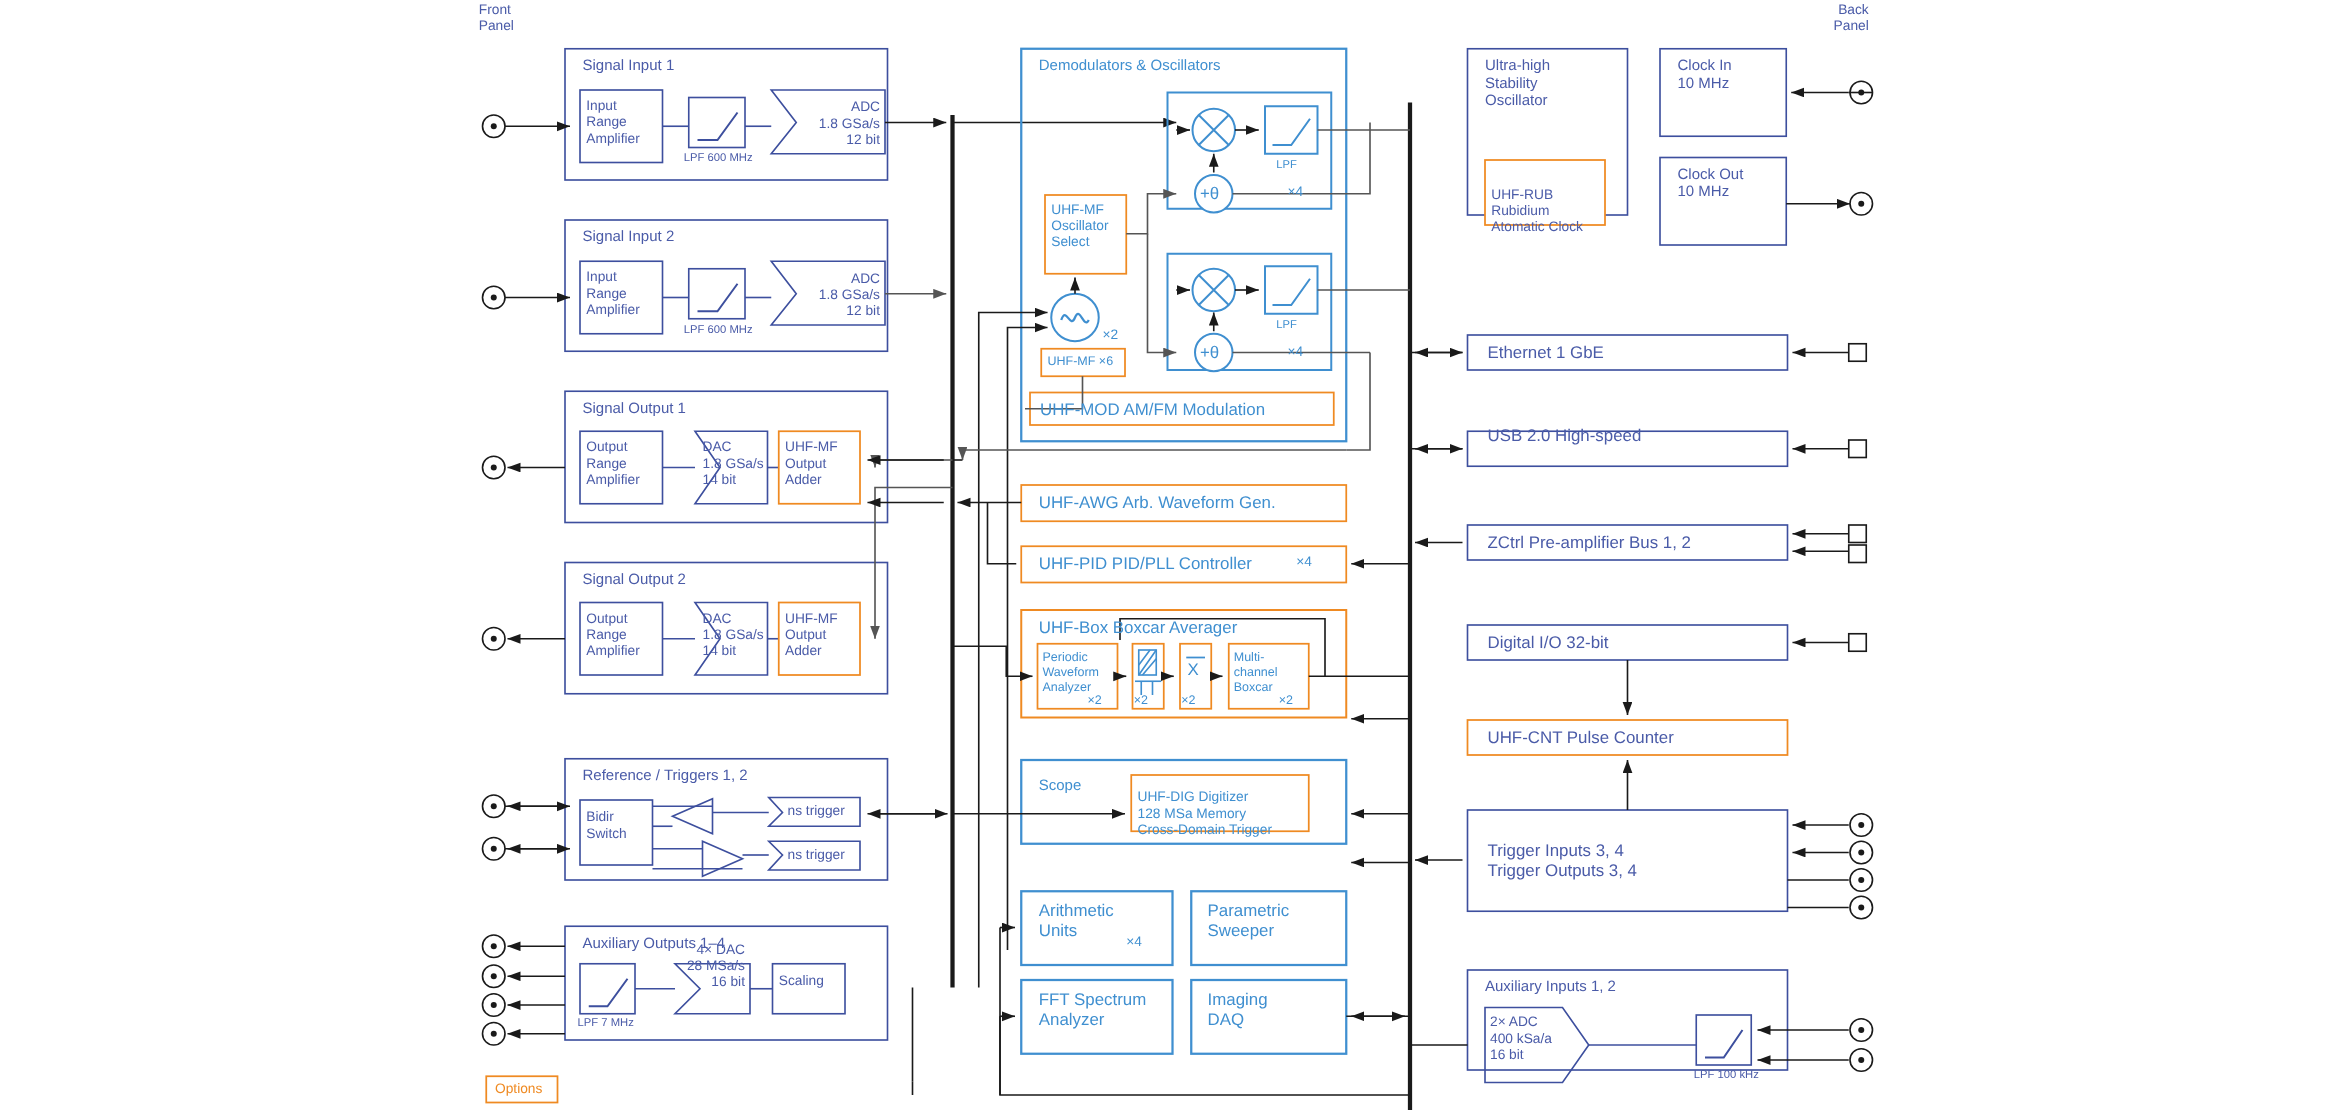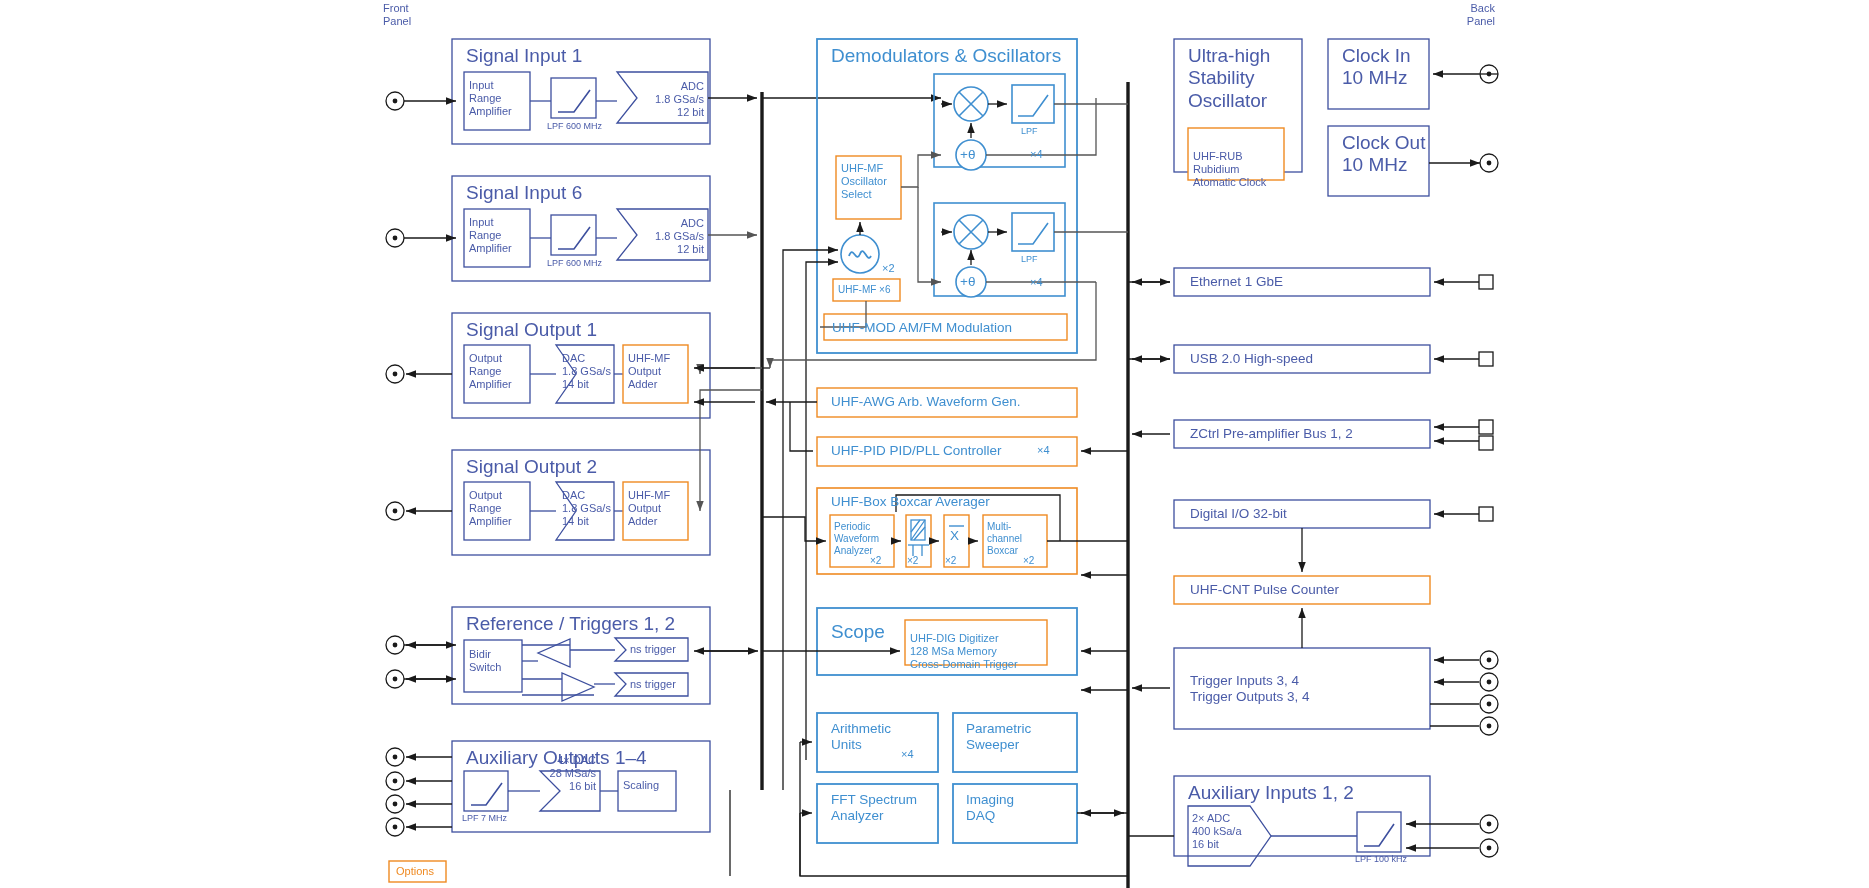--- a/index.html
+++ b/index.html
@@ -4,21 +4,21 @@
 <style>
   html,body{margin:0;padding:0;background:#ffffff;}
   body{font-family:"Liberation Sans","DejaVu Sans",sans-serif;}
   #stage{position:relative;width:1869px;height:888px;overflow:hidden;background:#fff;}
   #svgroot{position:absolute;left:0;top:0;width:1869px;height:888px;}
 
   .lbl{position:absolute;color:#4a5ba8;line-height:1.18;white-space:pre;}
   .lbl.sm{font-size:11px;}
   .lbl.xs{font-size:10px;}
   .lbl.md{font-size:13.5px;}
-  .lbl.lg{font-size:19px;}
+  .lbl.lg{font-size:12px;}
   .lbl.blue{color:#3f8fd0;}
   .rgt{text-align:right;}
   .cap{position:absolute;font-size:9px;color:#4a5ba8;white-space:pre;text-align:right;}
   .mult{position:absolute;font-size:11px;color:#3f8fd0;white-space:pre;}
 </style>
 </head>
 <body>
 
 <div id="stage">
 
@@ -374,21 +374,21 @@
 
 <div class="lbl lg" style="left:466px;top:45px;">Signal Input 1</div>
 <div class="lbl sm" style="left:469px;top:79px;">Input
 Range
 Amplifier</div>
 <div class="cap" style="left:547px;top:121px;">LPF 600 MHz</div>
 <div class="lbl sm rgt" style="left:620px;top:80px;width:84px;">ADC
 1.8 GSa/s
 12 bit</div>
 
-<div class="lbl lg" style="left:466px;top:182px;">Signal Input 6</div>
+<div class="lbl lg" style="left:466px;top:182px;">Signal Input 2</div>
 <div class="lbl sm" style="left:469px;top:216px;">Input
 Range
 Amplifier</div>
 <div class="cap" style="left:547px;top:258px;">LPF 600 MHz</div>
 <div class="lbl sm rgt" style="left:620px;top:217px;width:84px;">ADC
 1.8 GSa/s
 12 bit</div>
 
 <div class="lbl lg" style="left:466px;top:319px;">Signal Output 1</div>
 <div class="lbl sm" style="left:469px;top:352px;">Output
@@ -475,21 +475,21 @@
 Stability
 Oscillator</div>
 <div class="lbl sm" style="left:1193px;top:150px;">UHF-RUB
 Rubidium
 Atomatic Clock</div>
 <div class="lbl lg" style="left:1342px;top:45px;">Clock In
 10 MHz</div>
 <div class="lbl lg" style="left:1342px;top:132px;">Clock Out
 10 MHz</div>
 <div class="lbl md" style="left:1190px;top:274px;">Ethernet 1 GbE</div>
-<div class="lbl md" style="left:1190px;top:351px;">USB 2.0 High-speed</div>
+<div class="lbl md" style="left:1190px;top:341px;">USB 2.0 High-speed</div>
 <div class="lbl md" style="left:1190px;top:426px;">ZCtrl Pre-amplifier Bus 1, 2</div>
 <div class="lbl md" style="left:1190px;top:506px;">Digital I/O 32-bit</div>
 <div class="lbl md" style="left:1190px;top:582px;">UHF-CNT Pulse Counter</div>
 <div class="lbl md" style="left:1190px;top:673px;">Trigger Inputs 3, 4
 Trigger Outputs 3, 4</div>
 <div class="lbl lg" style="left:1188px;top:782px;">Auxiliary Inputs 1, 2</div>
 <div class="lbl sm" style="left:1192px;top:812px;">2× ADC
 400 kSa/a
 16 bit</div>
 <div class="cap" style="left:1355px;top:854px;">LPF 100 kHz</div>

